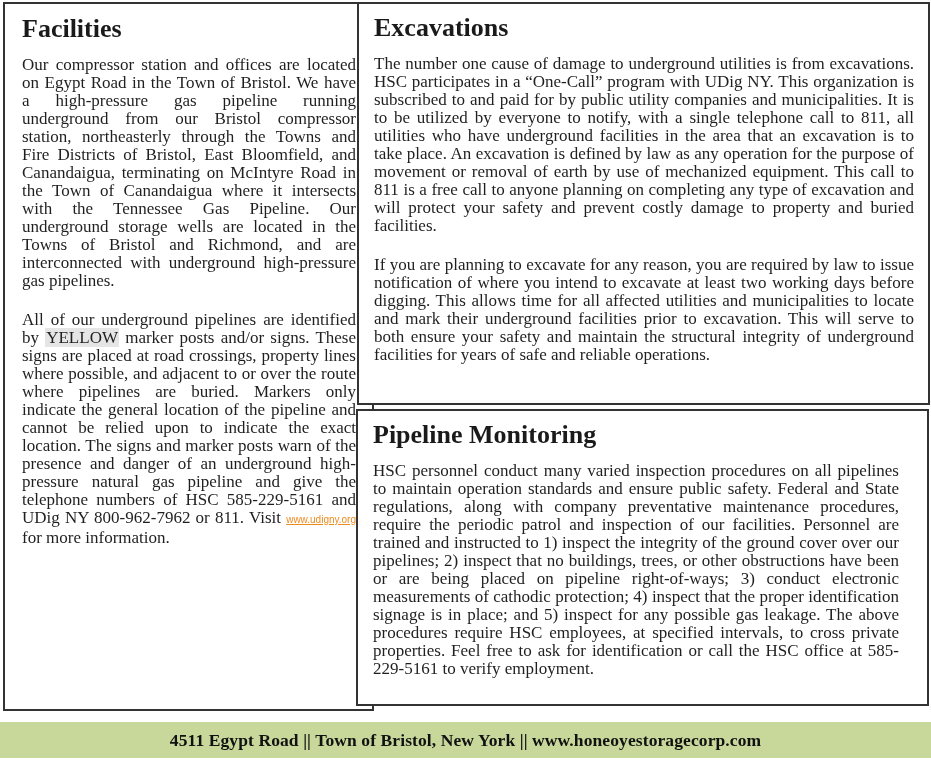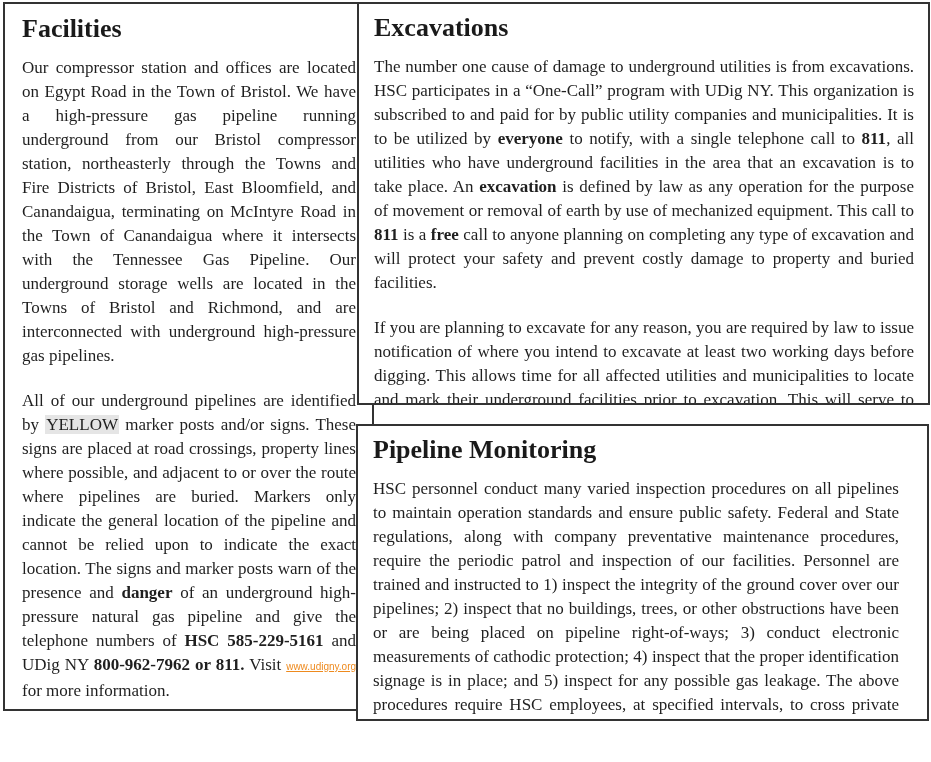--- a/index.html
+++ b/index.html
@@ -22,40 +22,40 @@
     left: 3px; top: 2px;
     width: 371px; height: 709px;
     padding: 10px 16px 10px 17px;
   }
   .box-excavations {
     left: 357px; top: 2px;
     width: 573px; height: 403px;
     padding: 9px 14px 8px 15px;
   }
   .box-monitoring {
-    left: 356px; top: 424px;
+    left: 356px; top: 409px;
     width: 573px; height: 297px;
     padding: 9px 28px 8px 15px;
   }
   .box h2 {
     margin: 0 0 11px 0;
     font-size: 26px;
     line-height: 30px;
     font-weight: bold;
     color: #1a1a1a;
   }
   .box p {
     margin: 12px 0 21px 0;
     font-size: 17px;
-    line-height: 24px;
+    line-height: 18px;
     color: #1f1f1f;
     text-align: justify;
   }
   .box p:last-child { margin-bottom: 0; }
-  .bold { font-weight: bold; }
+  .bold { font-weight: normal; }
   .hl {
     background: #e5e5e5;
     padding: 0 1px;
   }
   .link {
     color: #ee8a1e;
     text-decoration: underline;
     font-family: "Liberation Sans", sans-serif;
     font-size: 10px;
     cursor: pointer;
@@ -91,14 +91,17 @@
     <h2>Excavations</h2>
     <p><span>The number one cause of damage to underground utilities is from excavations. HSC participates in a “One-Call” program with UDig NY. This organization is subscribed to and paid for by public utility companies and municipalities. It is to be utilized by </span><span class="bold">everyone</span><span> to notify, with a single telephone call to </span><span class="bold">811</span><span>, all utilities who have underground facilities in the area that an excavation is to take place. An </span><span class="bold">excavation</span><span> is defined by law as any operation for the purpose of movement or removal of earth by use of mechanized equipment. This call to </span><span class="bold">811</span><span> is a </span><span class="bold">free</span><span> call to anyone planning on completing any type of excavation and will protect your safety and prevent costly damage to property and buried facilities.</span></p>
     <p>If you are planning to excavate for any reason, you are required by law to issue notification of where you intend to excavate at least two working days before digging. This allows time for all affected utilities and municipalities to locate and mark their underground facilities prior to excavation. This will serve to both ensure your safety and maintain the structural integrity of underground facilities for years of safe and reliable operations.</p>
   </section>
 
   <section class="box box-monitoring">
     <h2>Pipeline Monitoring</h2>
     <p><span>HSC personnel conduct many varied inspection procedures on all pipelines to maintain operation standards and ensure public safety. Federal and State regulations, along with company preventative maintenance procedures, require the periodic patrol and inspection of our facilities. Personnel are trained and instructed to 1) inspect the integrity of the ground cover over our pipelines; 2) inspect that no buildings, trees, or other obstructions have been or are being placed on pipeline right-of-ways; 3) conduct electronic measurements of cathodic protection; 4) inspect that the proper identification signage is in place; and 5) inspect for any possible gas leakage. The above procedures require HSC employees, at specified intervals, to cross private properties. Feel free to ask for identification or call the </span><span class="bold">HSC office at 585-229-5161</span><span> to verify employment.</span></p>
   </section>
 
+  <footer class="footer-bar">
+    <span class="footer-text">4511 Egypt Road || Town of Bristol, New York || www.honeoyestoragecorp.com</span>
+  </footer>
 
 </div>
 
 </body></html>

